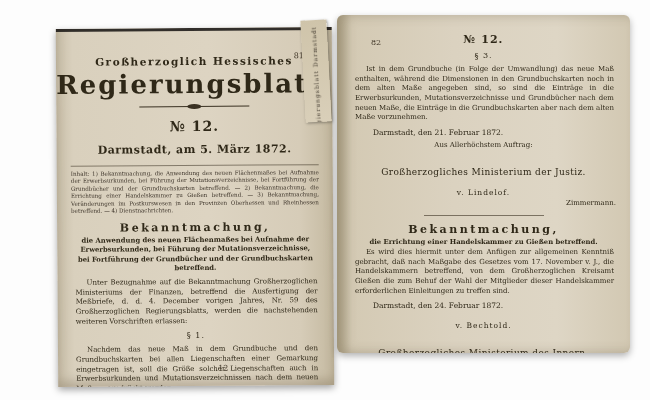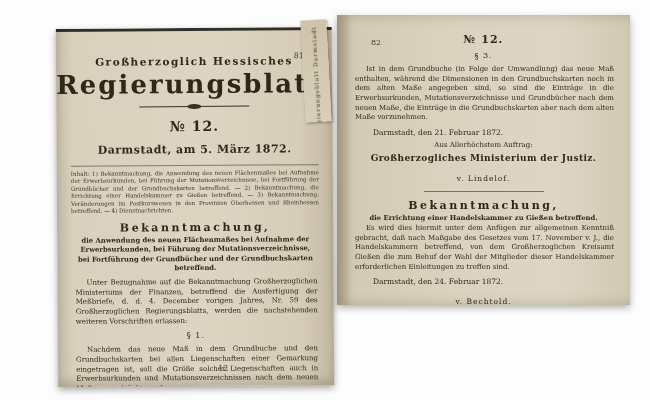--- a/index.html
+++ b/index.html
@@ -4,23 +4,23 @@
 <style>
   html,body{margin:0;padding:0;background:#ffffff;}
   #stage{position:relative;width:650px;height:400px;background:#fdfdfd;overflow:hidden;
          font-family:"DejaVu Serif","Liberation Serif",serif;color:#2f2818;}
   .page{position:absolute;overflow:hidden;}
   #left-page{left:57px;top:28px;width:276px;height:358px;
     background:linear-gradient(90deg,#c8bea8 0%,#d9d0bd 6%,#ddd4c2 55%,#d6ccb8 88%,#c4b9a0 100%);
     box-shadow:0 3px 7px rgba(0,0,0,.35), inset 0 -6px 10px rgba(90,75,50,.25);
     transform:rotate(-0.4deg);}
   #left-top-edge{position:absolute;top:0;left:0;width:100%;height:3px;background:#141210;opacity:.85;}
-  #right-page{left:337px;top:15px;width:293px;height:290px;
+  #right-page{left:337px;top:15px;width:293px;height:338px;
     background:linear-gradient(90deg,#bdb296 0%,#d4cab4 5%,#dbd2c0 40%,#ded6c5 75%,#d2c8b2 100%);
-    box-shadow:0 3px 7px rgba(0,0,0,.3), inset 8px 0 12px rgba(80,65,40,.28);}
+    box-shadow:0 3px 7px rgba(0,0,0,.3), inset 8px 0 12px rgba(80,65,40,.28);border-radius:6px;}
   #spine-sliver{position:absolute;left:303px;top:20px;width:26px;height:102px;
     background:linear-gradient(180deg,#cfc4aa,#d9cfb9);box-shadow:1px 1px 3px rgba(0,0,0,.35);
     transform:rotate(-3deg);z-index:5;overflow:hidden;}
   .stamp-vertical{position:absolute;top:6px;left:9px;writing-mode:vertical-rl;transform:rotate(180deg);
     font-size:6px;color:#4a4236;letter-spacing:1px;filter:blur(.3px);white-space:nowrap;}
   .c{text-align:center;}
   .j{text-align:justify;}
   .pagenum{position:absolute;font-size:8px;color:#43392a;}
   .masthead-small{font-size:10.5px;font-weight:bold;letter-spacing:1.5px;margin-top:27px;}
   .masthead-large{font-size:26px;font-weight:bold;letter-spacing:2px;margin-top:2px;}
@@ -30,21 +30,21 @@
   .issue-no{font-size:14px;font-weight:bold;letter-spacing:1px;margin-top:8px;}
   .dateline-main{font-size:11px;font-weight:bold;margin-top:9px;letter-spacing:.5px;}
   .inhalt{font-size:5.6px;line-height:1.32;margin:9px 14px 0 14px;padding-top:4px;
     border-top:1px solid rgba(58,49,34,.55);color:#3a3127;}
   .ann-title{font-size:11px;font-weight:bold;letter-spacing:2.5px;margin-top:7px;}
   .ann-sub{font-size:6.8px;font-weight:bold;line-height:1.35;margin:2px 20px 0 20px;}
   .body-par{font-size:7px;line-height:1.38;margin:5px 16px 0 18px;text-indent:11px;}
   .sec-mark{font-size:8px;margin-top:5px;letter-spacing:1px;}
   .date-par{font-size:7.5px;margin:5px 0 0 36px;}
   .auth-small{font-size:7px;margin-top:4px;}
-  .auth-big{font-size:9px;font-weight:bold;margin-top:4px;letter-spacing:.4px;}
+  .auth-big{font-size:9px;font-weight:normal;margin-top:18px;letter-spacing:.4px;}
   .sig{font-size:7.5px;margin-top:11px;letter-spacing:1px;}
   .countersign{font-size:7px;text-align:right;margin:2px 14px 0 0;}
   .divider{width:120px;margin:8px auto 0 auto;border-top:1px solid rgba(58,49,34,.6);}
   .folio{position:absolute;bottom:13px;left:58%;font-size:8px;color:#43392a;}
 </style>
 </head>
 <body>
 
 <div id="stage">
 
@@ -81,20 +81,21 @@
 
     <div class="c issue-no" style="margin-top:18px;font-size:11px;">№ 12.</div>
 
     <div class="c sec-mark">§ 3.</div>
     <div class="j body-par">Ist in dem Grundbuche (in Folge der Umwandlung) das neue Maß enthalten, während die Dimensionen in den Grundbuchskarten noch in dem alten Maße angegeben sind, so sind die Einträge in die Erwerbsurkunden, Mutationsverzeichnisse und Grundbücher nach dem neuen Maße, die Einträge in die Grundbuchskarten aber nach dem alten Maße vorzunehmen.</div>
 
     <div class="date-par">Darmstadt, den 21. Februar 1872.</div>
     <div class="c auth-small">Aus Allerhöchstem Auftrag:</div>
     <div class="c auth-big">Großherzogliches Ministerium der Justiz.</div>
     <div class="c sig">v. Lindelof.</div>
+    <div class="countersign">Zimmermann.</div>
 
     <div class="divider"></div>
 
     <div class="c ann-title">Bekanntmachung,</div>
     <div class="c ann-sub">die Errichtung einer Handelskammer zu Gießen betreffend.</div>
     <div class="j body-par" style="margin-top:1px;">Es wird dies hiermit unter dem Anfügen zur allgemeinen Kenntniß gebracht, daß nach Maßgabe des Gesetzes vom 17. November v. J., die Handelskammern betreffend, von dem Großherzoglichen Kreisamt Gießen die zum Behuf der Wahl der Mitglieder dieser Handelskammer erforderlichen Einleitungen zu treffen sind.</div>
 
     <div class="date-par">Darmstadt, den 24. Februar 1872.</div>
     <div class="c sig">v. Bechtold.</div>
     <div class="c auth-big">Großherzogliches Ministerium des Innern.</div>

